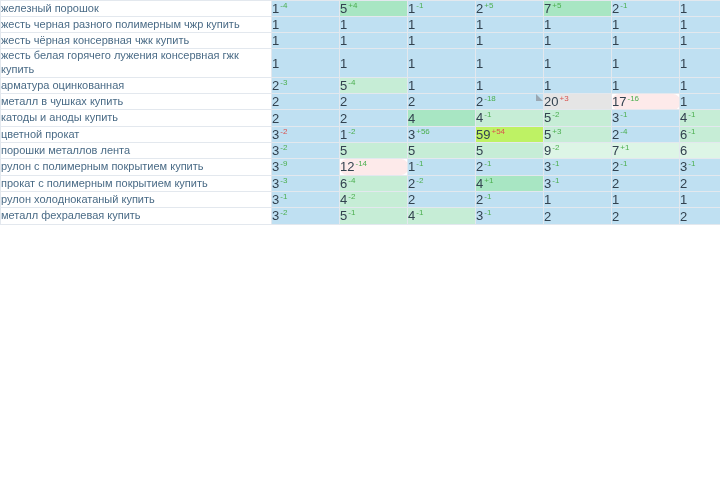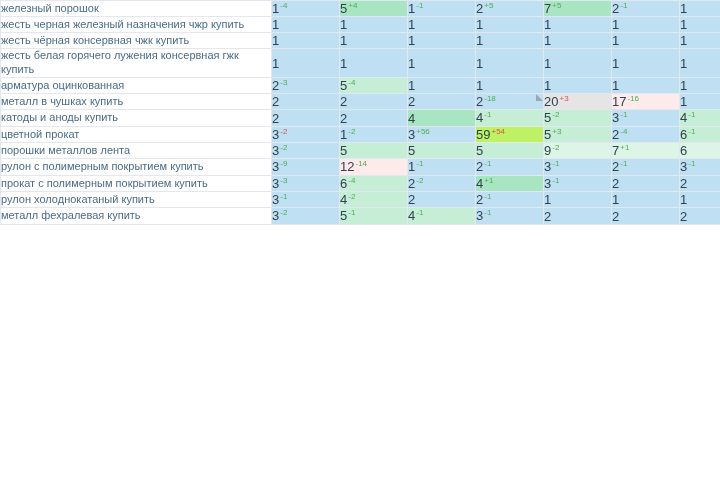--- a/index.html
+++ b/index.html
@@ -51,21 +51,21 @@
     margin-left:1px;
   }
   .d.up{color:#d9534f;}
   .d.dn{color:#4caf50;}
   
   .b-blue{background:#bfe0f2;}
   .b-green{background:#a8e6c3;}
   .b-green2{background:#c6edd6;}
   .b-greenl{background:#ddf5e6;}
   .b-pink{background:#bef264;}
-  .b-pinkl{background:#fdeaea;}
+  .b-pinkl{background:#fdeaea;border-radius:7px;}
   .b-white{background:#e5e5e5;}
   
   .fold:after{
     content:"";
     position:absolute;
     top:0;right:0;
     border-width:0 7px 7px 0;
     border-style:solid;
     border-color:transparent #9aa7b2 transparent transparent;
     transform:rotate(180deg);
@@ -89,21 +89,21 @@
           <td class="dc b-blue"><span class="v">1</span><span class="d dn">-4</span></td>
           <td class="dc b-green"><span class="v">5</span><span class="d dn">+4</span></td>
           <td class="dc b-blue"><span class="v">1</span><span class="d dn">-1</span></td>
           <td class="dc b-blue"><span class="v">2</span><span class="d dn">+5</span></td>
           <td class="dc b-green"><span class="v">7</span><span class="d dn">+5</span></td>
           <td class="dc b-blue"><span class="v">2</span><span class="d dn">-1</span></td>
           <td class="dc b-blue"><span class="v">1</span></td>
         </tr>
         <tr>
           <td class="kw">
-            <span>жесть черная железный назначения чжр купить</span>
+            <span>жесть черная разного полимерным чжр купить</span>
           </td>
           <td class="dc b-blue"><span class="v">1</span></td>
           <td class="dc b-blue"><span class="v">1</span></td>
           <td class="dc b-blue"><span class="v">1</span></td>
           <td class="dc b-blue"><span class="v">1</span></td>
           <td class="dc b-blue"><span class="v">1</span></td>
           <td class="dc b-blue"><span class="v">1</span></td>
           <td class="dc b-blue"><span class="v">1</span></td>
         </tr>
         <tr>

